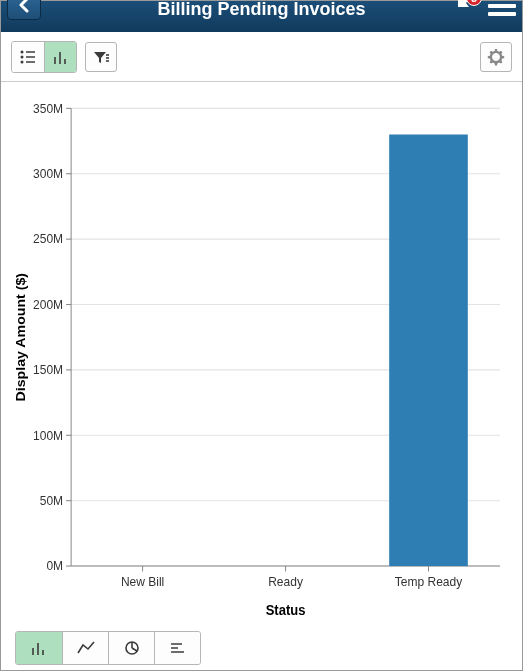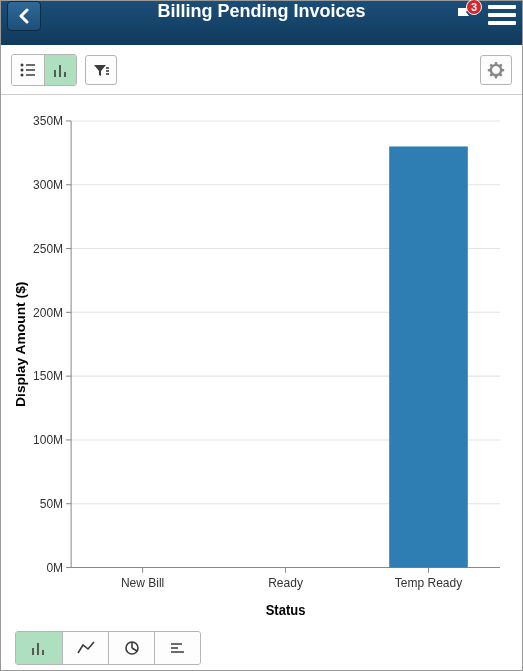--- a/index.html
+++ b/index.html
@@ -1,20 +1,20 @@
 <!DOCTYPE html>
 <html><head>
 <meta charset="utf-8">
 <style>
   * { box-sizing: border-box; }
   html, body { margin:0; padding:0; font-family: Arial, Helvetica, sans-serif; background:#fff; color:#333; }
   .app { width:523px; height:671px; border:1px solid #999; display:flex; flex-direction:column; }
 
   
-  .header { height:44px; background:linear-gradient(#1b4e78,#113a5c); display:flex; align-items:flex-start; position:relative; padding:0 6px; }
+  .header { height:31px; background:linear-gradient(#1b4e78,#113a5c); display:flex; align-items:flex-end; position:relative; padding:12px 6px; }
   .back-btn { width:34px; height:30px; background:linear-gradient(#2f6a9a,#1e4e77); border:1px solid #0c2b45; border-radius:4px; display:flex; align-items:center; justify-content:center; cursor:pointer; }
   .back-btn svg { fill:#fff; }
   .title { position:absolute; left:0; right:0; text-align:center; color:#fff; font-weight:bold; font-size:18px; pointer-events:none; }
   .hdr-right { margin-left:auto; display:flex; align-items:center; gap:10px; }
   .flag-wrap { position:relative; width:28px; height:28px; display:flex; align-items:center; justify-content:center; cursor:pointer; }
   .flag-wrap svg { fill:#fff; }
   .badge { position:absolute; top:-2px; right:-4px; background:#d7262c; color:#fff; font-size:11px; font-weight:bold; width:16px; height:16px; border-radius:8px; display:flex; align-items:center; justify-content:center; border:1px solid #fff; }
   .menu-btn { width:28px; height:28px; display:flex; flex-direction:column; justify-content:center; gap:4px; cursor:pointer; }
   .menu-btn span { display:block; height:4px; background:#fff; border-radius:1px; }
 

